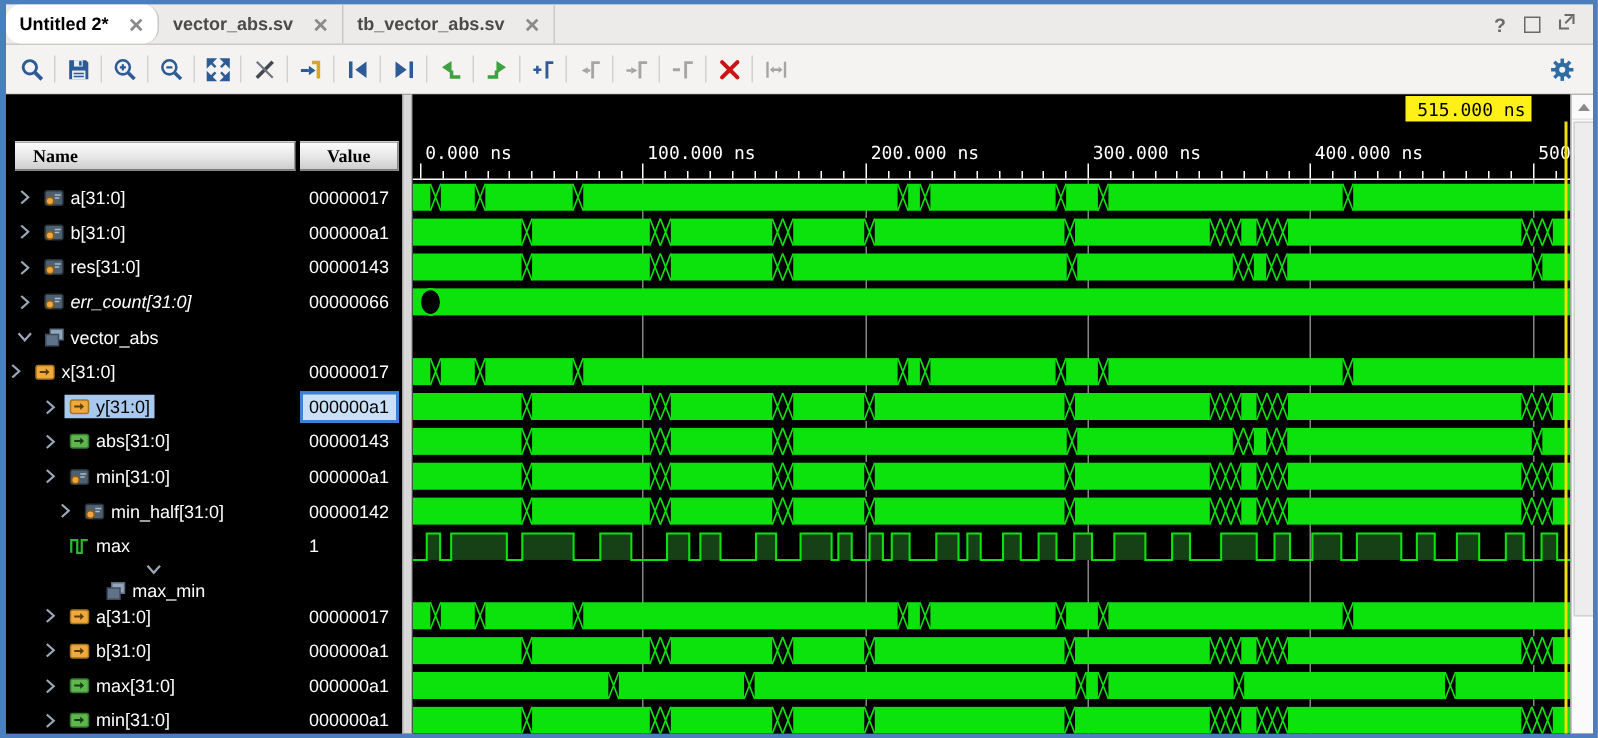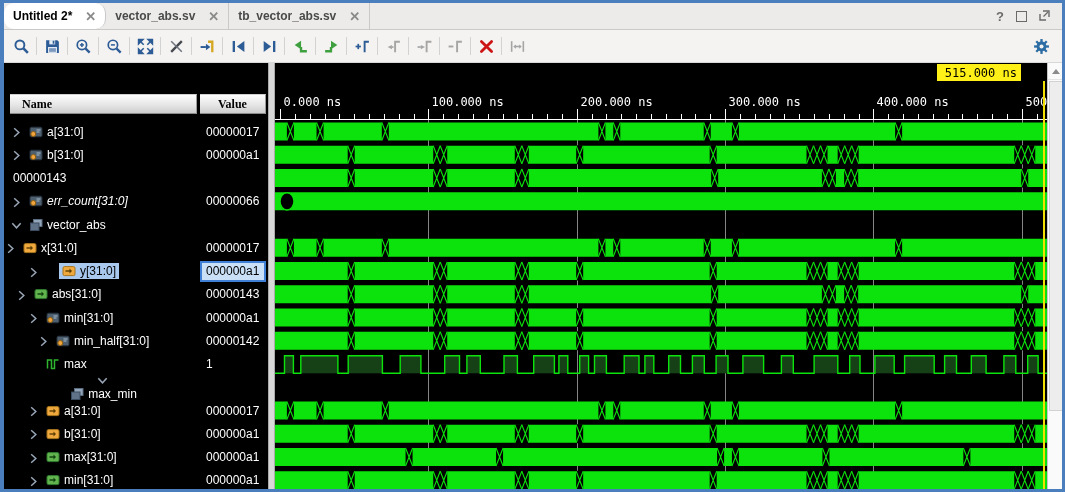--- a/index.html
+++ b/index.html
@@ -279,33 +279,46 @@
                     <rect x="1" y="2.2" width="12" height="9.6" rx="1.5" fill="#4E6070" stroke="#26323E"></rect>
                     <path d="M7.5 5h4M7.5 7h3" stroke="#A9BCCB" stroke-width="1"></path>
                     <circle cx="4.3" cy="9" r="2.5" fill="#F2A53E" stroke="#8A5E10"></circle>
                   </svg></span>
                 <span class="slabel">b[31:0]</span>
               </span>
             </div>
             <div class="vcell">000000a1</div>
           </div>
           <div class="trow">
-            <div class="vcell">00000143</div>
-          </div>
-          <div class="trow">
-            <div class="ncell" style="padding-left: 6px; font-style: italic;">
+            <div class="ncell" style="padding-left: 6px;">
               <span class="chev"><svg width="13" height="13" viewBox="0 0 14 14">
                   <path d="M4.5 2.5l5 4.5-5 4.5" fill="none" stroke="#9AA7B8" stroke-width="1.6"></path>
                 </svg></span>
               <span class="nwrap">
                 <span class="sicon"><svg width="14" height="14" viewBox="0 0 14 14">
                     <rect x="1" y="2.2" width="12" height="9.6" rx="1.5" fill="#4E6070" stroke="#26323E"></rect>
                     <path d="M7.5 5h4M7.5 7h3" stroke="#A9BCCB" stroke-width="1"></path>
                     <circle cx="4.3" cy="9" r="2.5" fill="#F2A53E" stroke="#8A5E10"></circle>
                   </svg></span>
+                <span class="slabel">res[31:0]</span>
+              </span>
+            </div>
+            <div class="vcell">00000143</div>
+          </div>
+          <div class="trow">
+            <div class="ncell" style="padding-left: 6px; font-style: italic;">
+              <span class="chev"><svg width="13" height="13" viewBox="0 0 14 14">
+                  <path d="M4.5 2.5l5 4.5-5 4.5" fill="none" stroke="#9AA7B8" stroke-width="1.6"></path>
+                </svg></span>
+              <span class="nwrap">
+                <span class="sicon"><svg width="14" height="14" viewBox="0 0 14 14">
+                    <rect x="1" y="2.2" width="12" height="9.6" rx="1.5" fill="#4E6070" stroke="#26323E"></rect>
+                    <path d="M7.5 5h4M7.5 7h3" stroke="#A9BCCB" stroke-width="1"></path>
+                    <circle cx="4.3" cy="9" r="2.5" fill="#F2A53E" stroke="#8A5E10"></circle>
+                  </svg></span>
                 <span class="slabel">err_count[31:0]</span>
               </span>
             </div>
             <div class="vcell">00000066</div>
           </div>
           <div class="trow">
             <div class="ncell" style="padding-left: 6px;">
               <span class="chev"><svg width="13" height="13" viewBox="0 0 14 14">
                   <path d="M2.5 4.5L7 9.5l4.5-5" fill="none" stroke="#9AA7B8" stroke-width="1.6"></path>
                 </svg></span>
@@ -329,37 +342,37 @@
                     <rect x="1" y="2.6" width="12" height="9" rx="1.5" fill="#F0A93F" stroke="#A8751A"></rect>
                     <path d="M3.5 7h4.5" stroke="#5A3E00" stroke-width="1.4"></path>
                     <path d="M7.5 4.6L10 7l-2.5 2.4z" fill="#5A3E00"></path>
                   </svg></span>
                 <span class="slabel">x[31:0]</span>
               </span>
             </div>
             <div class="vcell">00000017</div>
           </div>
           <div class="trow">
-            <div class="ncell" style="padding-left: 23px; gap: 16px;">
+            <div class="ncell" style="padding-left: 23px;">
               <span class="chev"><svg width="13" height="13" viewBox="0 0 14 14">
                   <path d="M4.5 2.5l5 4.5-5 4.5" fill="none" stroke="#9AA7B8" stroke-width="1.6"></path>
                 </svg></span>
               <span class="nwrap sel">
                 <span class="sicon"><svg width="14" height="14" viewBox="0 0 14 14">
                     <rect x="1" y="2.6" width="12" height="9" rx="1.5" fill="#F0A93F" stroke="#A8751A"></rect>
                     <path d="M3.5 7h4.5" stroke="#5A3E00" stroke-width="1.4"></path>
                     <path d="M7.5 4.6L10 7l-2.5 2.4z" fill="#5A3E00"></path>
                   </svg></span>
                 <span class="slabel">y[31:0]</span>
               </span>
             </div>
             <div class="vcell vsel">000000a1</div>
           </div>
           <div class="trow">
-            <div class="ncell" style="padding-left: 11px;">
+            <div class="ncell" style="padding-left: 23px;">
               <span class="chev"><svg width="13" height="13" viewBox="0 0 14 14">
                   <path d="M4.5 2.5l5 4.5-5 4.5" fill="none" stroke="#9AA7B8" stroke-width="1.6"></path>
                 </svg></span>
               <span class="nwrap">
                 <span class="sicon"><svg width="14" height="14" viewBox="0 0 14 14">
                     <rect x="1" y="2.6" width="12" height="9" rx="1.5" fill="#62B44E" stroke="#2F7D2F"></rect>
                     <path d="M3.5 7h4.5" stroke="#10400F" stroke-width="1.4"></path>
                     <path d="M7.5 4.6L10 7l-2.5 2.4z" fill="#10400F"></path>
                   </svg></span>
                 <span class="slabel">abs[31:0]</span>

